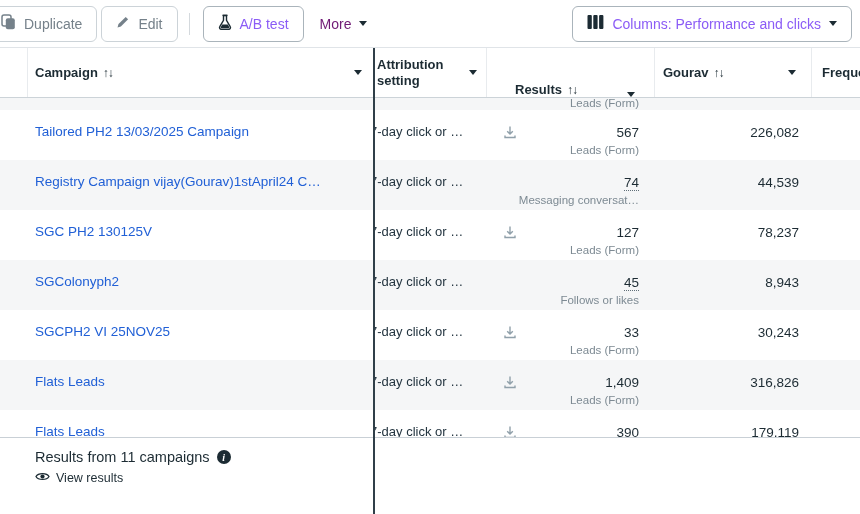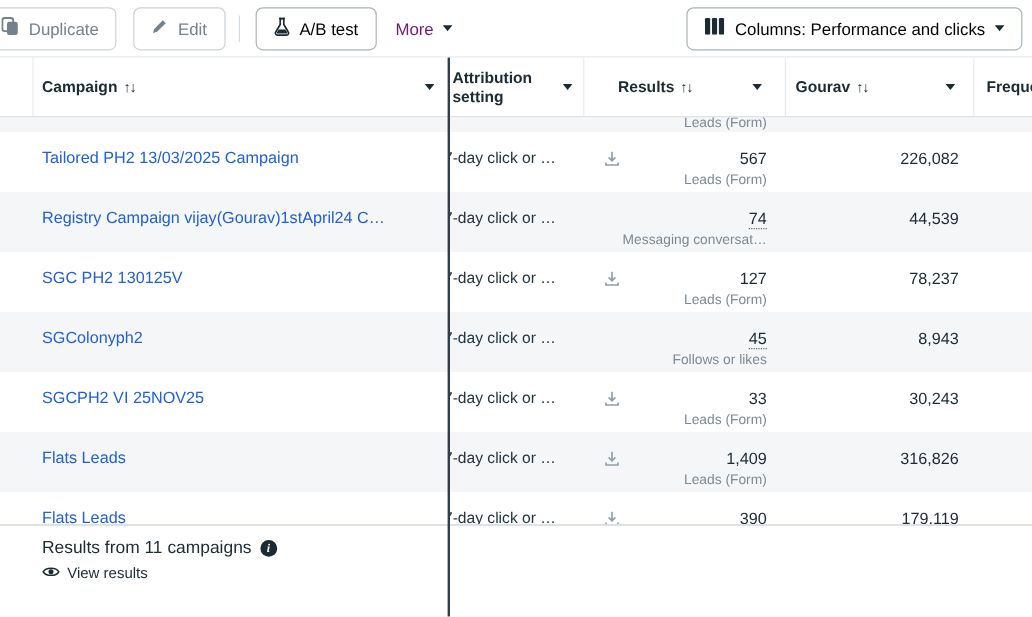--- a/index.html
+++ b/index.html
@@ -15,44 +15,44 @@
     height:48px; display:flex; align-items:center;
     border-bottom:1px solid #e0e4e8; background:#fff; padding-right:8px;
   }
   .btn {
     height:36px; display:inline-flex; align-items:center; gap:8px;
     border:1px solid #ccd3d8; border-radius:6px; background:#fff;
     padding:0 14px; font-size:14px; cursor:pointer; white-space:nowrap;
     font-family:"Liberation Sans", sans-serif;
   }
   .btn.muted { color:#75818a; }
-  .btn.dark  { color:#000000; border-color:#aab4bb; }
+  .btn.dark  { color:#8b5cf6; border-color:#aab4bb; }
   .btn.plainbtn { border:none; padding:0 10px; color:#701a75; }
   .dup { margin-left:-14px; }
-  .edit { margin-left:14px; }
+  .edit { margin-left:4px; }
   .tb-divider { width:1px; height:22px; background:#d4d9dd; margin:0 13px 0 11px; }
   .more { margin-left:6px; }
   .spacer { flex:1; }
   .caret {
     width:0; height:0; border-left:4.5px solid transparent;
     border-right:4.5px solid transparent; border-top:5.5px solid #1c2b33;
     display:inline-block;
   }
 
   
   .thead {
     height:50px; display:flex; align-items:stretch; background:#fff;
     border-bottom:1px solid #ccd3d8; font-size:13px; font-weight:bold;
   }
   .th { display:flex; align-items:center; border-right:1px solid #e8ebee; }
   .th-check { width:28px; }
   .th-campaign { width:347px; padding-left:7px; }
   .th-attr { width:112px; padding-left:2px; line-height:16px; }
   .th-attr .lbl { width:76px; }
-  .th-results { width:168px; padding-left:28px; }
+  .th-results { width:168px; padding-left:28px;align-items:flex-end; }
   .th-reach { width:157px; padding-left:8px; }
   .th-freq { flex:1; padding-left:10px; border-right:none; overflow:hidden; white-space:nowrap; }
   .sort { font-size:12px; margin-left:5px; letter-spacing:-1px; font-weight:bold; }
   .th .caret { margin-left:auto; }
   .th-campaign .caret { margin-right:12px; }
   .th-attr .caret { margin-right:9px; }
   .th-results .caret { margin-right:19px; }
   .th-reach .caret { margin-right:15px; }
 
   

